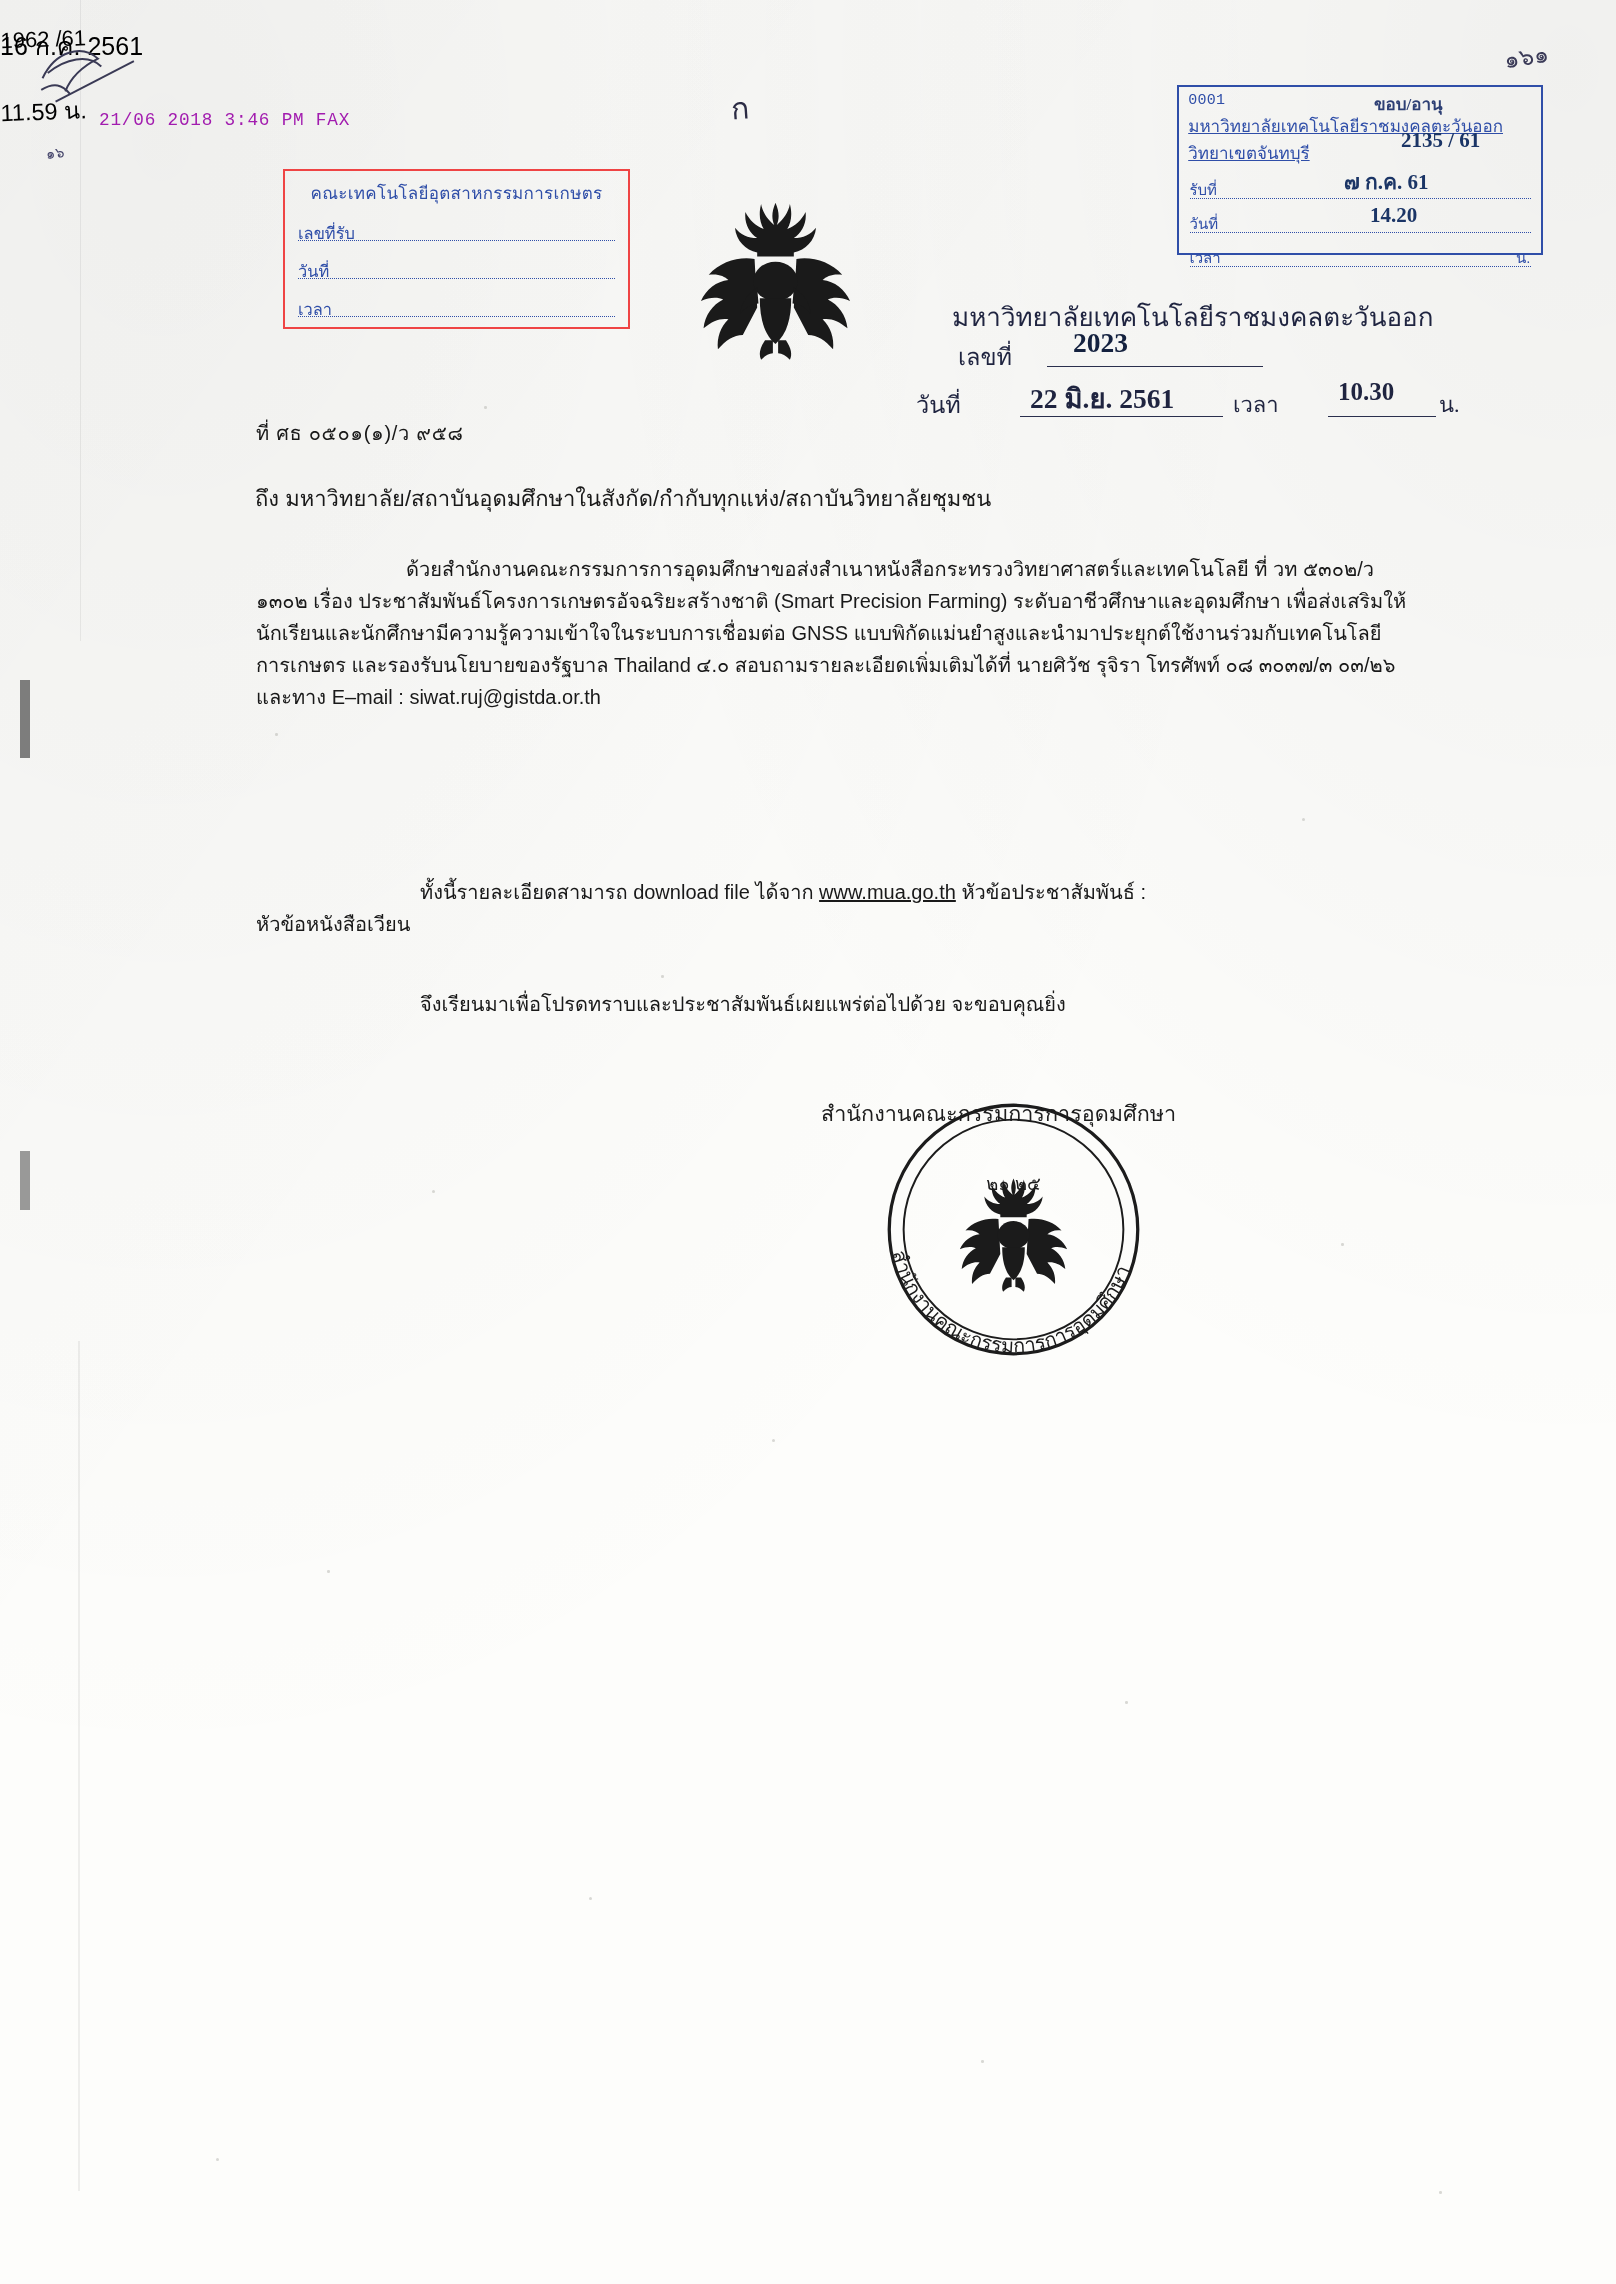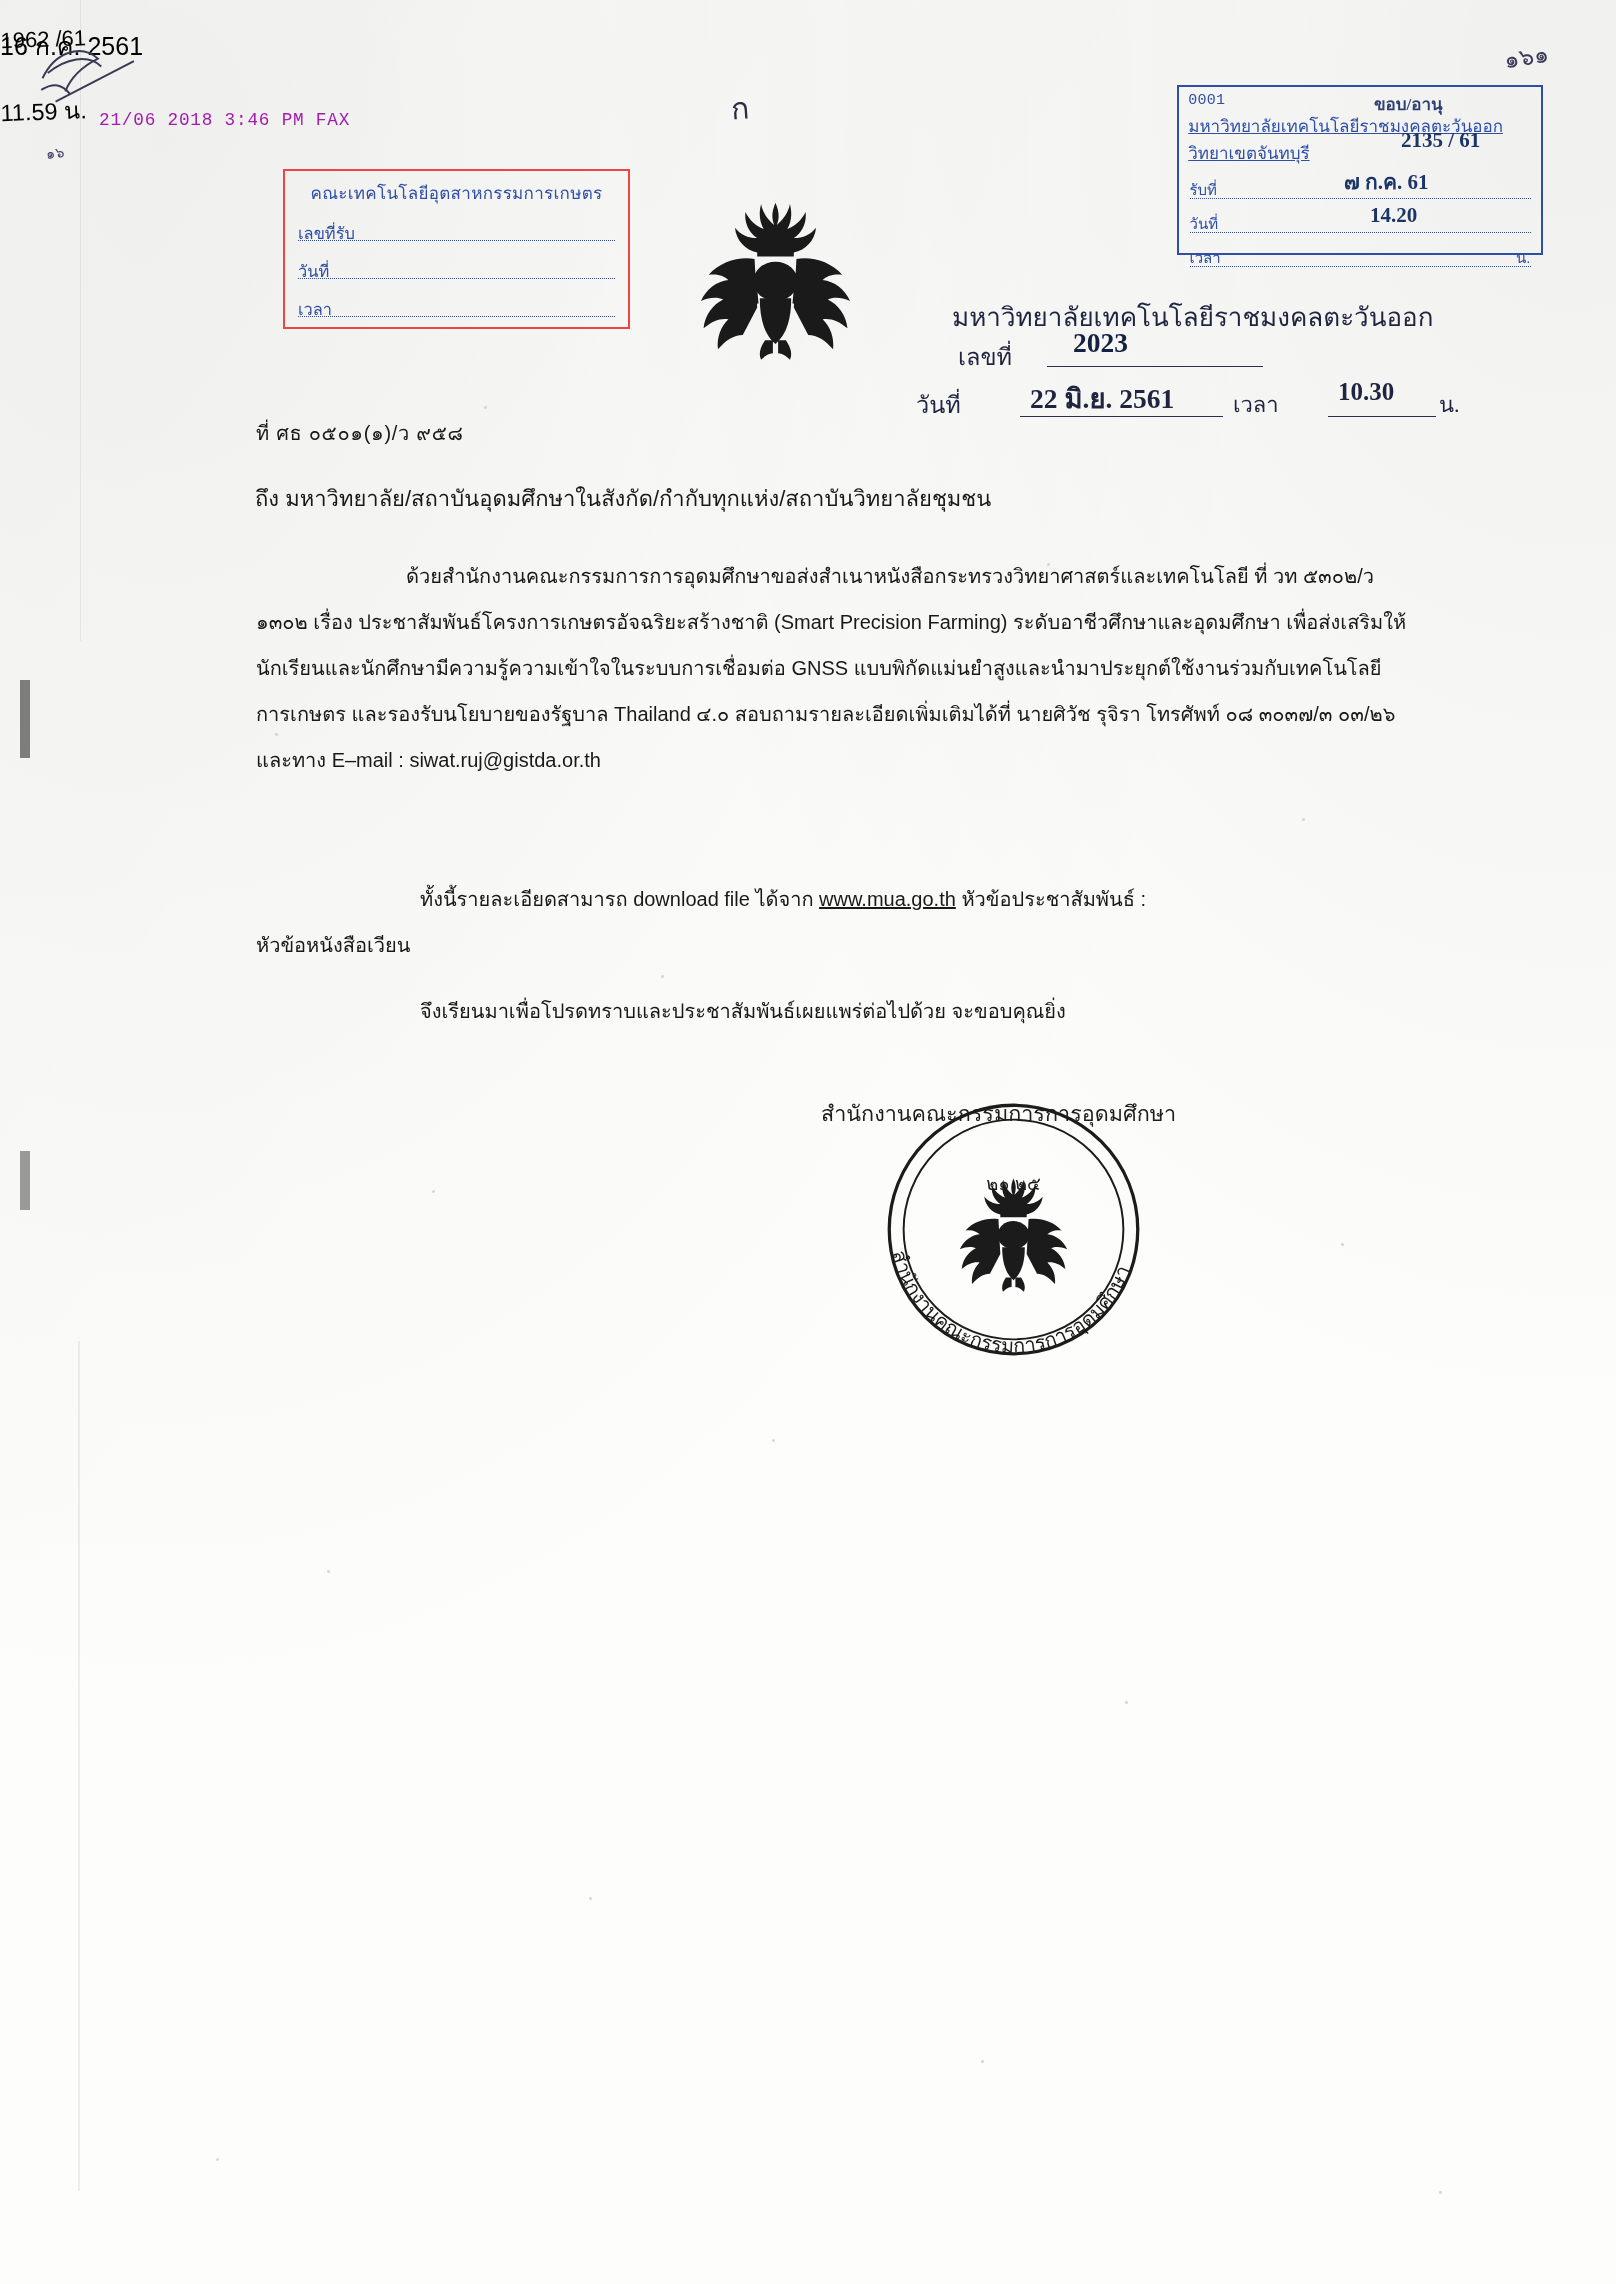--- a/index.html
+++ b/index.html
@@ -214,21 +214,21 @@
   }
   #to-line {
     left: 255px; top: 481px;
     font-size: 22px;
   }
   .para {
     position: absolute;
     left: 256px;
     width: 1151px;
     font-size: 20px;
-    line-height: 46px;
+    line-height: 32px;
     color: #191919;
     font-family: "Liberation Sans", sans-serif;
   }
   #para1 { top: 553px; }
   #para1 .indent { display: inline-block; width: 150px; }
   #para2 { top: 876px; }
   #para2 .indent { display: inline-block; width: 164px; }
   #para3 { top: 988px; }
   #para3 .indent { display: inline-block; width: 164px; }
   .ul { text-decoration: underline; }

